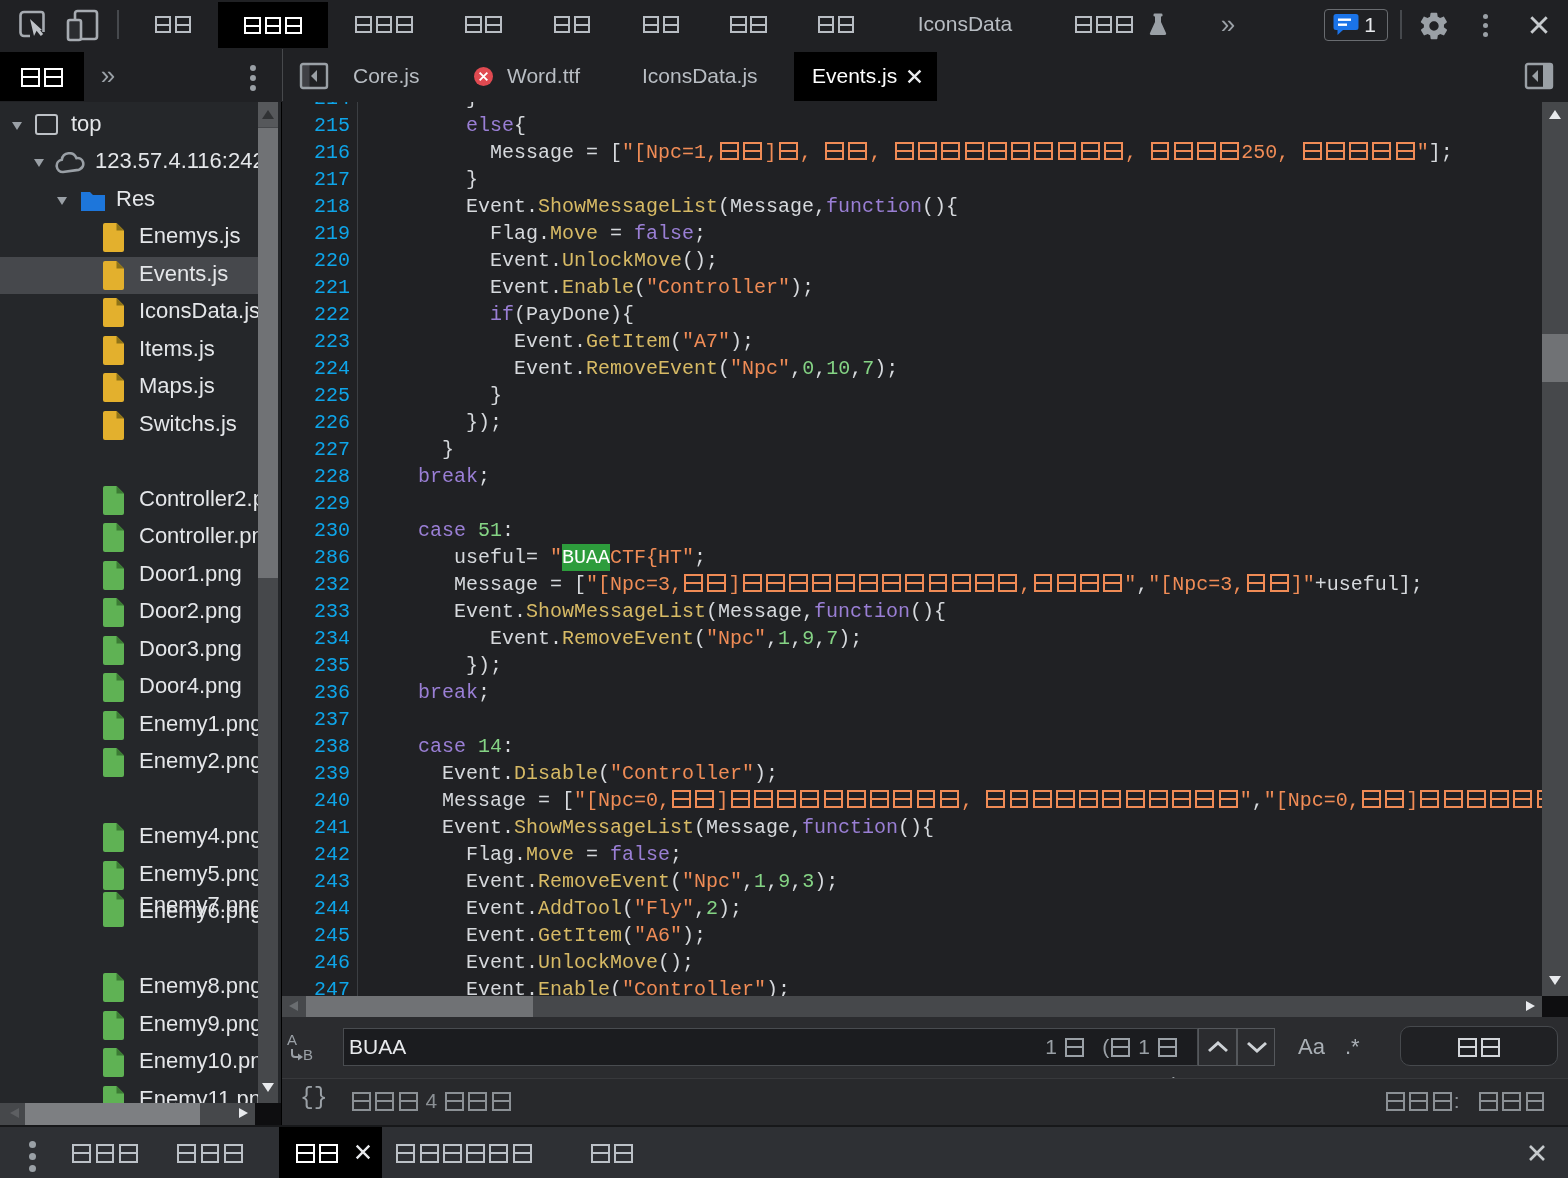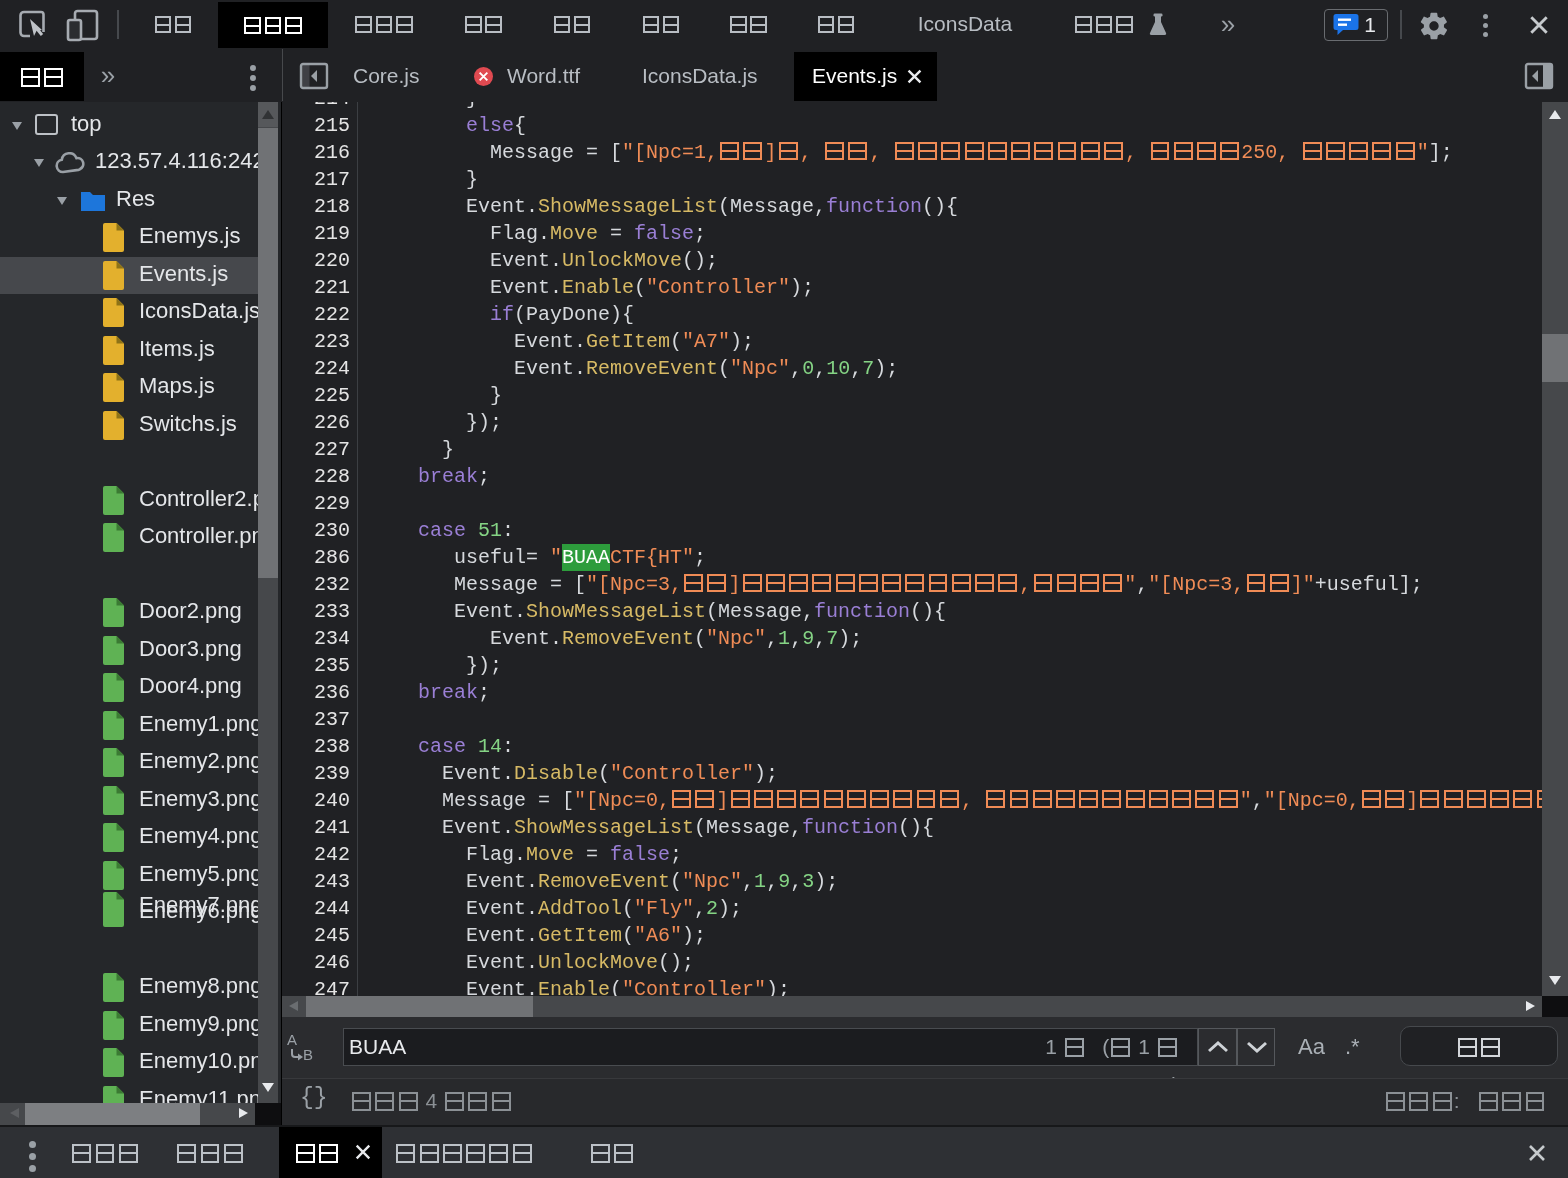--- a/index.html
+++ b/index.html
@@ -22,21 +22,21 @@
 .arr{position:absolute;top:15px;width:0;height:0;border:5.5px solid transparent;border-top:8px solid #9aa0a6;border-bottom:none}
 .ic-frame{position:absolute;top:7px;width:23px;height:21px;border:2.6px solid #bdc1c6;border-radius:3px}
 .icsvg{position:absolute}
 
 .sbtrack{position:absolute;background:#46484b}
 .sbthumb{position:absolute;background:#707275}
 .tri{position:absolute;width:0;height:0;border-style:solid}
 
 #edit{position:absolute;left:282px;top:102px;width:1286px;height:894px;background:#202124;overflow:hidden}
 #gut{position:absolute;left:0;top:0;width:68px}
-.gl{position:absolute;right:0;height:27px;line-height:27px;color:#e5e5e5;font-family:"Liberation Mono",monospace;font-size:20px}
+.gl{position:absolute;right:0;height:27px;line-height:27px;color:#0ea5e9;font-family:"Liberation Mono",monospace;font-size:20px}
 #gutline{position:absolute;left:75px;top:0;width:1px;height:894px;background:#3c3f43}
 #codearea{position:absolute;left:88px;top:0;width:1198px}
 .cl{position:absolute;left:0;height:27px;line-height:27px;font-family:"Liberation Mono",monospace;font-size:20px;white-space:pre}
 .cl .w{color:#d6d9dd}.cl .k{color:#9a7fd5}.cl .s{color:#f08c56}.cl .f{color:#d7ba65}.cl .n{color:#85d485}
 .cl .m{background:#2d9c3c;color:#fff;display:inline-block;height:27px;line-height:27px;vertical-align:top}
 
 #srow{position:absolute;left:282px;top:1017px;width:1286px;height:61px;background:#2b2c2f}
 #strow{position:absolute;left:282px;top:1078px;width:1286px;height:47px;background:#28292c;border-top:1px solid #38393c}
 #drawer{position:absolute;left:0;top:1125px;width:1568px;height:53px;background:#2e3034;border-top:2px solid #17181a}
 .t3{position:absolute;top:1127px;height:51px;line-height:51px;text-align:center;color:#bcc1c7;font-size:21px}
@@ -187,20 +187,27 @@
           </svg>
           <span class="tlabel" style="left:139px">Controller2.png</span>
         </div>
 <div class="trow" style="top:417.25px">
           <svg class="icsvg" style="left:103px;top:4px" width="21" height="29" viewBox="0 0 21 29">
             <path d="M0 2 a2 2 0 0 1 2 -2 H13.5 L21 7.5 V27 a2 2 0 0 1 -2 2 H2 a2 2 0 0 1 -2 -2 Z" fill="#5fb254"></path>
             <path d="M13.5 0 L21 7.5 L13.5 7.5 Z" fill="#3b7a33"></path>
           </svg>
           <span class="tlabel" style="left:139px">Controller.png</span>
         </div>
+<div class="trow" style="top:454.75px">
+          <svg class="icsvg" style="left:103px;top:4px" width="21" height="29" viewBox="0 0 21 29">
+            <path d="M0 2 a2 2 0 0 1 2 -2 H13.5 L21 7.5 V27 a2 2 0 0 1 -2 2 H2 a2 2 0 0 1 -2 -2 Z" fill="#5fb254"></path>
+            <path d="M13.5 0 L21 7.5 L13.5 7.5 Z" fill="#3b7a33"></path>
+          </svg>
+          <span class="tlabel" style="left:139px">Door1.png</span>
+        </div>
 <div class="trow" style="top:492.25px">
           <svg class="icsvg" style="left:103px;top:4px" width="21" height="29" viewBox="0 0 21 29">
             <path d="M0 2 a2 2 0 0 1 2 -2 H13.5 L21 7.5 V27 a2 2 0 0 1 -2 2 H2 a2 2 0 0 1 -2 -2 Z" fill="#5fb254"></path>
             <path d="M13.5 0 L21 7.5 L13.5 7.5 Z" fill="#3b7a33"></path>
           </svg>
           <span class="tlabel" style="left:139px">Door2.png</span>
         </div>
 <div class="trow" style="top:529.75px">
           <svg class="icsvg" style="left:103px;top:4px" width="21" height="29" viewBox="0 0 21 29">
             <path d="M0 2 a2 2 0 0 1 2 -2 H13.5 L21 7.5 V27 a2 2 0 0 1 -2 2 H2 a2 2 0 0 1 -2 -2 Z" fill="#5fb254"></path>
@@ -221,27 +228,20 @@
             <path d="M13.5 0 L21 7.5 L13.5 7.5 Z" fill="#3b7a33"></path>
           </svg>
           <span class="tlabel" style="left:139px">Enemy1.png</span>
         </div>
 <div class="trow" style="top:642.25px">
           <svg class="icsvg" style="left:103px;top:4px" width="21" height="29" viewBox="0 0 21 29">
             <path d="M0 2 a2 2 0 0 1 2 -2 H13.5 L21 7.5 V27 a2 2 0 0 1 -2 2 H2 a2 2 0 0 1 -2 -2 Z" fill="#5fb254"></path>
             <path d="M13.5 0 L21 7.5 L13.5 7.5 Z" fill="#3b7a33"></path>
           </svg>
           <span class="tlabel" style="left:139px">Enemy2.png</span>
-        </div>
-<div class="trow" style="top:679.75px">
-          <svg class="icsvg" style="left:103px;top:4px" width="21" height="29" viewBox="0 0 21 29">
-            <path d="M0 2 a2 2 0 0 1 2 -2 H13.5 L21 7.5 V27 a2 2 0 0 1 -2 2 H2 a2 2 0 0 1 -2 -2 Z" fill="#5fb254"></path>
-            <path d="M13.5 0 L21 7.5 L13.5 7.5 Z" fill="#3b7a33"></path>
-          </svg>
-          <span class="tlabel" style="left:139px">Enemy3.png</span>
         </div>
 <div class="trow" style="top:717.25px">
           <svg class="icsvg" style="left:103px;top:4px" width="21" height="29" viewBox="0 0 21 29">
             <path d="M0 2 a2 2 0 0 1 2 -2 H13.5 L21 7.5 V27 a2 2 0 0 1 -2 2 H2 a2 2 0 0 1 -2 -2 Z" fill="#5fb254"></path>
             <path d="M13.5 0 L21 7.5 L13.5 7.5 Z" fill="#3b7a33"></path>
           </svg>
           <span class="tlabel" style="left:139px">Enemy4.png</span>
         </div>
 <div class="trow" style="top:754.75px">
           <svg class="icsvg" style="left:103px;top:4px" width="21" height="29" viewBox="0 0 21 29">

